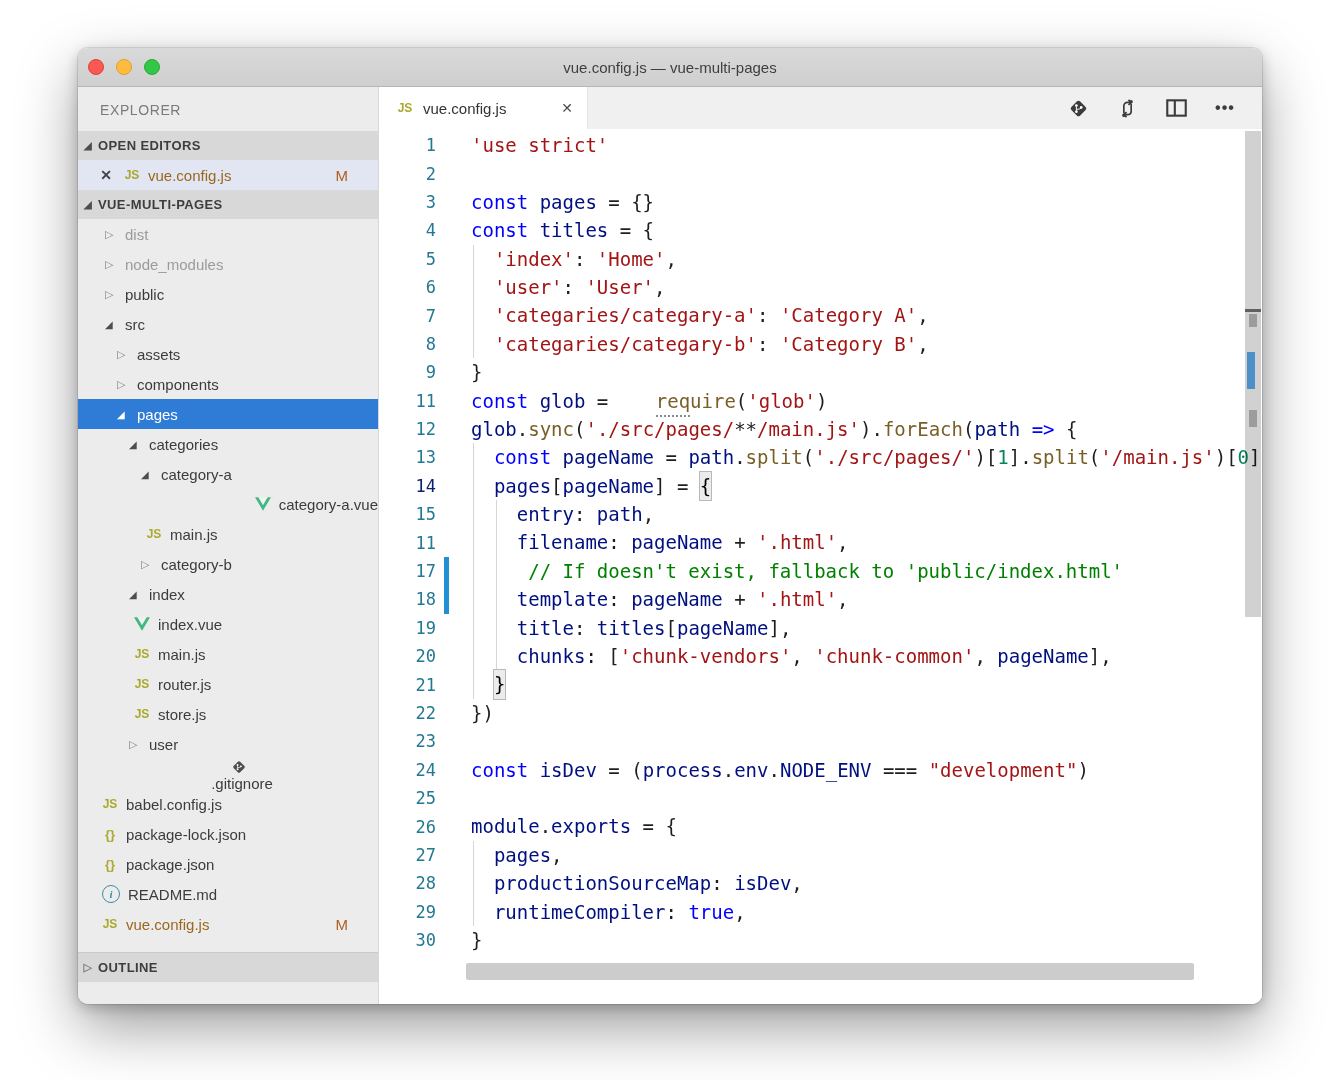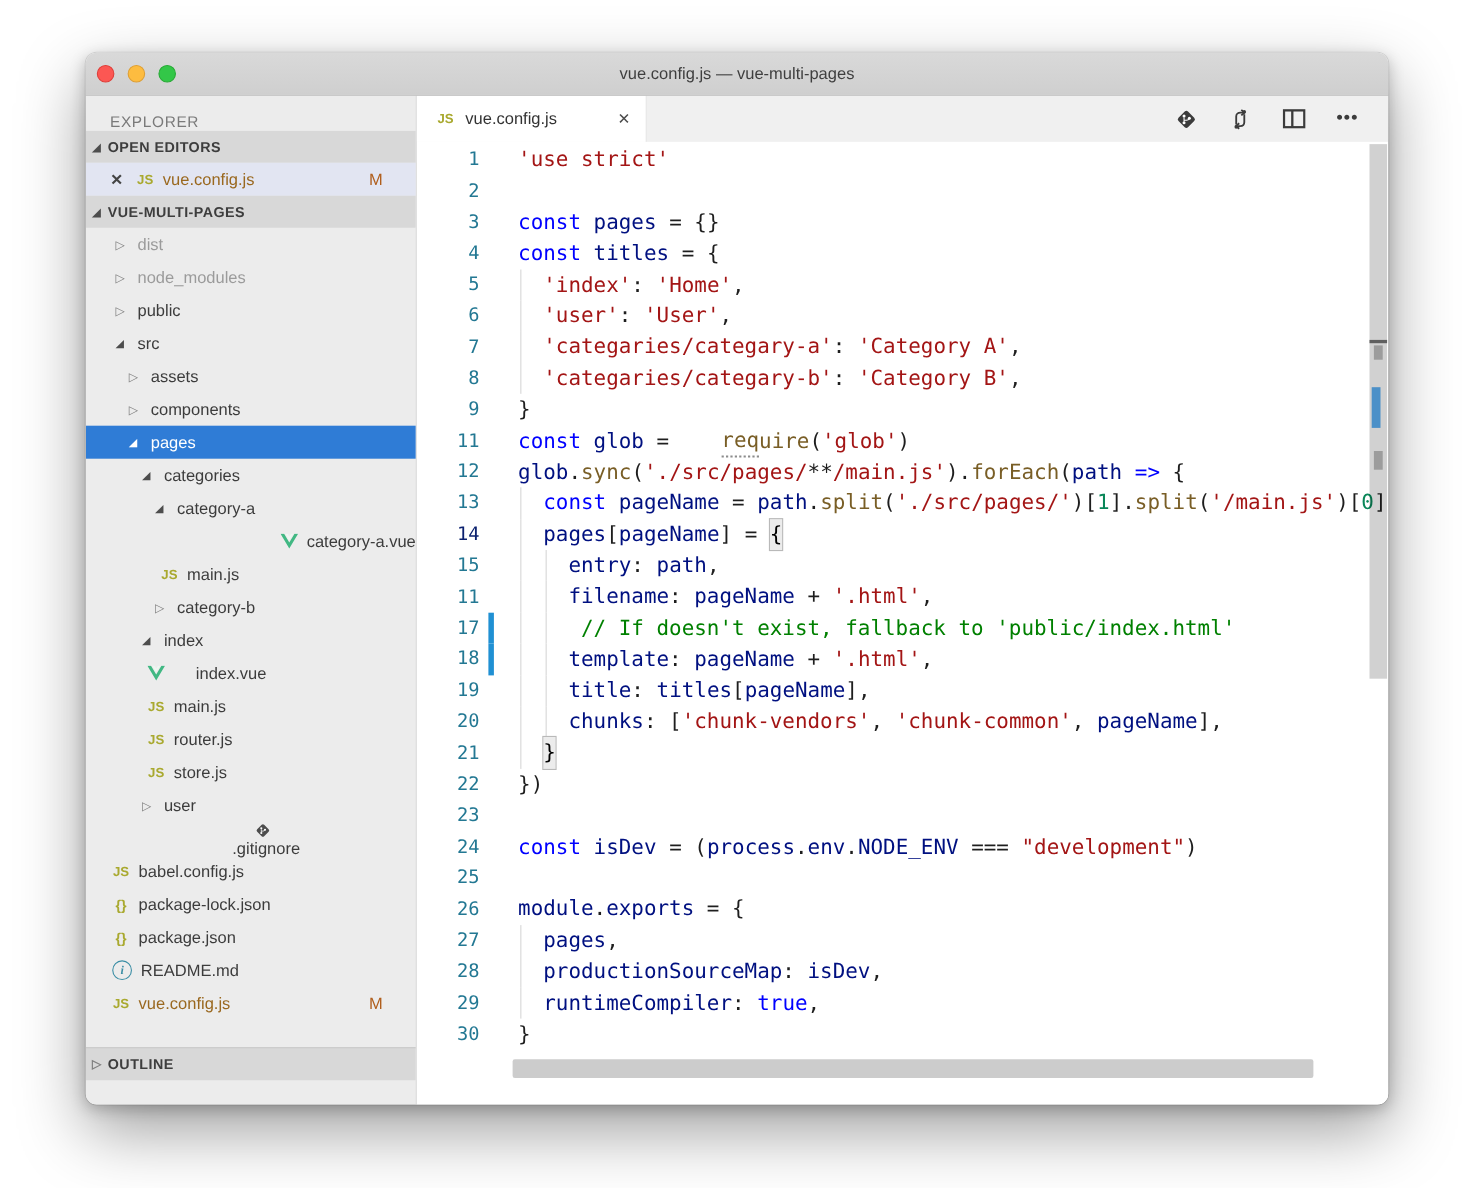--- a/index.html
+++ b/index.html
@@ -11,21 +11,21 @@
             display:flex;align-items:center;position:relative;}
   .lights{display:flex;gap:12px;margin-left:10px;}
   .light{width:16px;height:16px;border-radius:50%;display:inline-block;box-sizing:border-box;}
   .light.red{background:#fc5753;border:1px solid #df3e39;}
   .light.yellow{background:#fdbc40;border:1px solid #de9f34;}
   .light.green{background:#33c748;border:1px solid #27aa35;}
   .title{position:absolute;left:0;right:0;text-align:center;font-size:15px;color:#3f3f3f;}
   
   .main{display:flex;height:917px;}
   .sidebar{width:300px;background:#ececec;border-right:1px solid #d8d8d8;display:flex;flex-direction:column;flex:none;font-size:15px;color:#3c3c3c;overflow:hidden;}
-  .explorer-title{height:32px;line-height:46px;padding-left:22px;font-size:14px;color:#7a7a7a;letter-spacing:.6px;}
+  .explorer-title{height:44px;line-height:46px;padding-left:22px;font-size:14px;color:#7a7a7a;letter-spacing:.6px;}
   .sec{height:29px;background:#d8d8d8;display:flex;align-items:center;font-size:13px;font-weight:bold;color:#3d3d3d;letter-spacing:.4px;flex:none;}
   .sec .tri{width:20px;text-align:center;flex:none;}
   .tri{font-size:10px;color:#4d4d4d;}
   .tri.col{color:#808080;font-size:11px;}
   .sec.outline{border-top:1px solid #c9c9c9;}
   .oe-row{height:30px;display:flex;align-items:center;background:#e2e5f2;flex:none;}
   .oe-close{width:16px;margin-left:20px;margin-right:8px;color:#444;font-size:14px;font-weight:bold;text-align:center;}
   .mod-name{color:#9a681f;}
   .m-badge{margin-left:auto;margin-right:30px;color:#b05e1c;font-size:15px;}
   .tree{flex:none;}
@@ -49,21 +49,21 @@
   .tbicons{margin-left:auto;display:flex;align-items:center;gap:27px;padding-right:26px;}
   .tbicon{width:22px;height:22px;display:flex;align-items:center;justify-content:center;}
   .dots3{color:#3c3c3c;font-size:16px;letter-spacing:1px;font-weight:bold;}
   
   .editor{position:relative;flex:1;overflow:hidden;background:#fff;}
   .lines{position:absolute;left:0;top:2px;right:0;}
   .line{height:28.4px;display:flex;align-items:center;position:relative;}
   .ln{width:57px;flex:none;text-align:right;font-family:"DejaVu Sans Mono",monospace;font-size:17px;color:#237893;}
   .line.active .ln{color:#0b216f;}
   .modbar{position:absolute;left:65px;top:0;bottom:0;width:5px;background:#2090d3;}
-  .code{position:relative;margin-left:35px;white-space:pre;font-family:"DejaVu Sans Mono",monospace;font-size:19px;line-height:28.4px;color:#1e1e1e;height:100%;display:flex;align-items:center;}
+  .code{position:relative;margin-left:35px;white-space:pre;font-family:"DejaVu Sans Mono",monospace;font-size:19px;line-height:28.4px;color:#1e1e1e;height:100%;display:flex;align-items:flex-start;}
   .guide{position:absolute;top:0;bottom:0;width:1px;background:#d6d6d6;}
   .tk-k{color:#0000ff;} .tk-v{color:#001080;} .tk-f{color:#795e26;} .tk-s{color:#a31515;}
   .tk-n{color:#098658;} .tk-c{color:#008000;} .tk-p{color:#1e1e1e;}
   .tk-bm{color:#000;background:#ececec;outline:1px solid #b9b9b9;}
   .tk-fh{color:#795e26;border-bottom:2px dotted #8c8c8c;margin-left:36px;}
   
   .vsb{position:absolute;top:2px;right:1px;width:16px;height:486px;background:rgba(0,0,0,.18);}
   .vmark{position:absolute;}
   .vm-cursor{left:0;right:0;top:178px;height:3px;background:#5f5f5f;}
   .vm-sq1{left:4px;top:183px;width:8px;height:13px;background:#9c9c9c;}
@@ -156,21 +156,21 @@
             <span class="lbl">main.js</span>
           </div>
           <div class="trow" style="padding-left: 63px;">
             <span class="tri col">▷</span>
             <span class="lbl">category-b</span>
           </div>
           <div class="trow" style="padding-left: 51px;">
             <span class="tri exp">◢</span>
             <span class="lbl">index</span>
           </div>
-          <div class="trow" style="padding-left: 54px; gap: 20px;">
+          <div class="trow" style="padding-left: 54px;">
             <span class="fi vue">
               <svg viewBox="0 0 24 20" width="16" height="14">
                 <path d="M0 0h4.9L12 11.7 19.1 0H24L12 20Z" fill="#41b883"></path>
                 <path d="M6.6 0h3.2L12 3.8 14.2 0h3.2L12 8.8Z" fill="#eef7f1"></path>
               </svg>
             </span>
             <span class="lbl">index.vue</span>
           </div>
           <div class="trow" style="padding-left: 54px;">
             <span class="fi js">JS</span>

